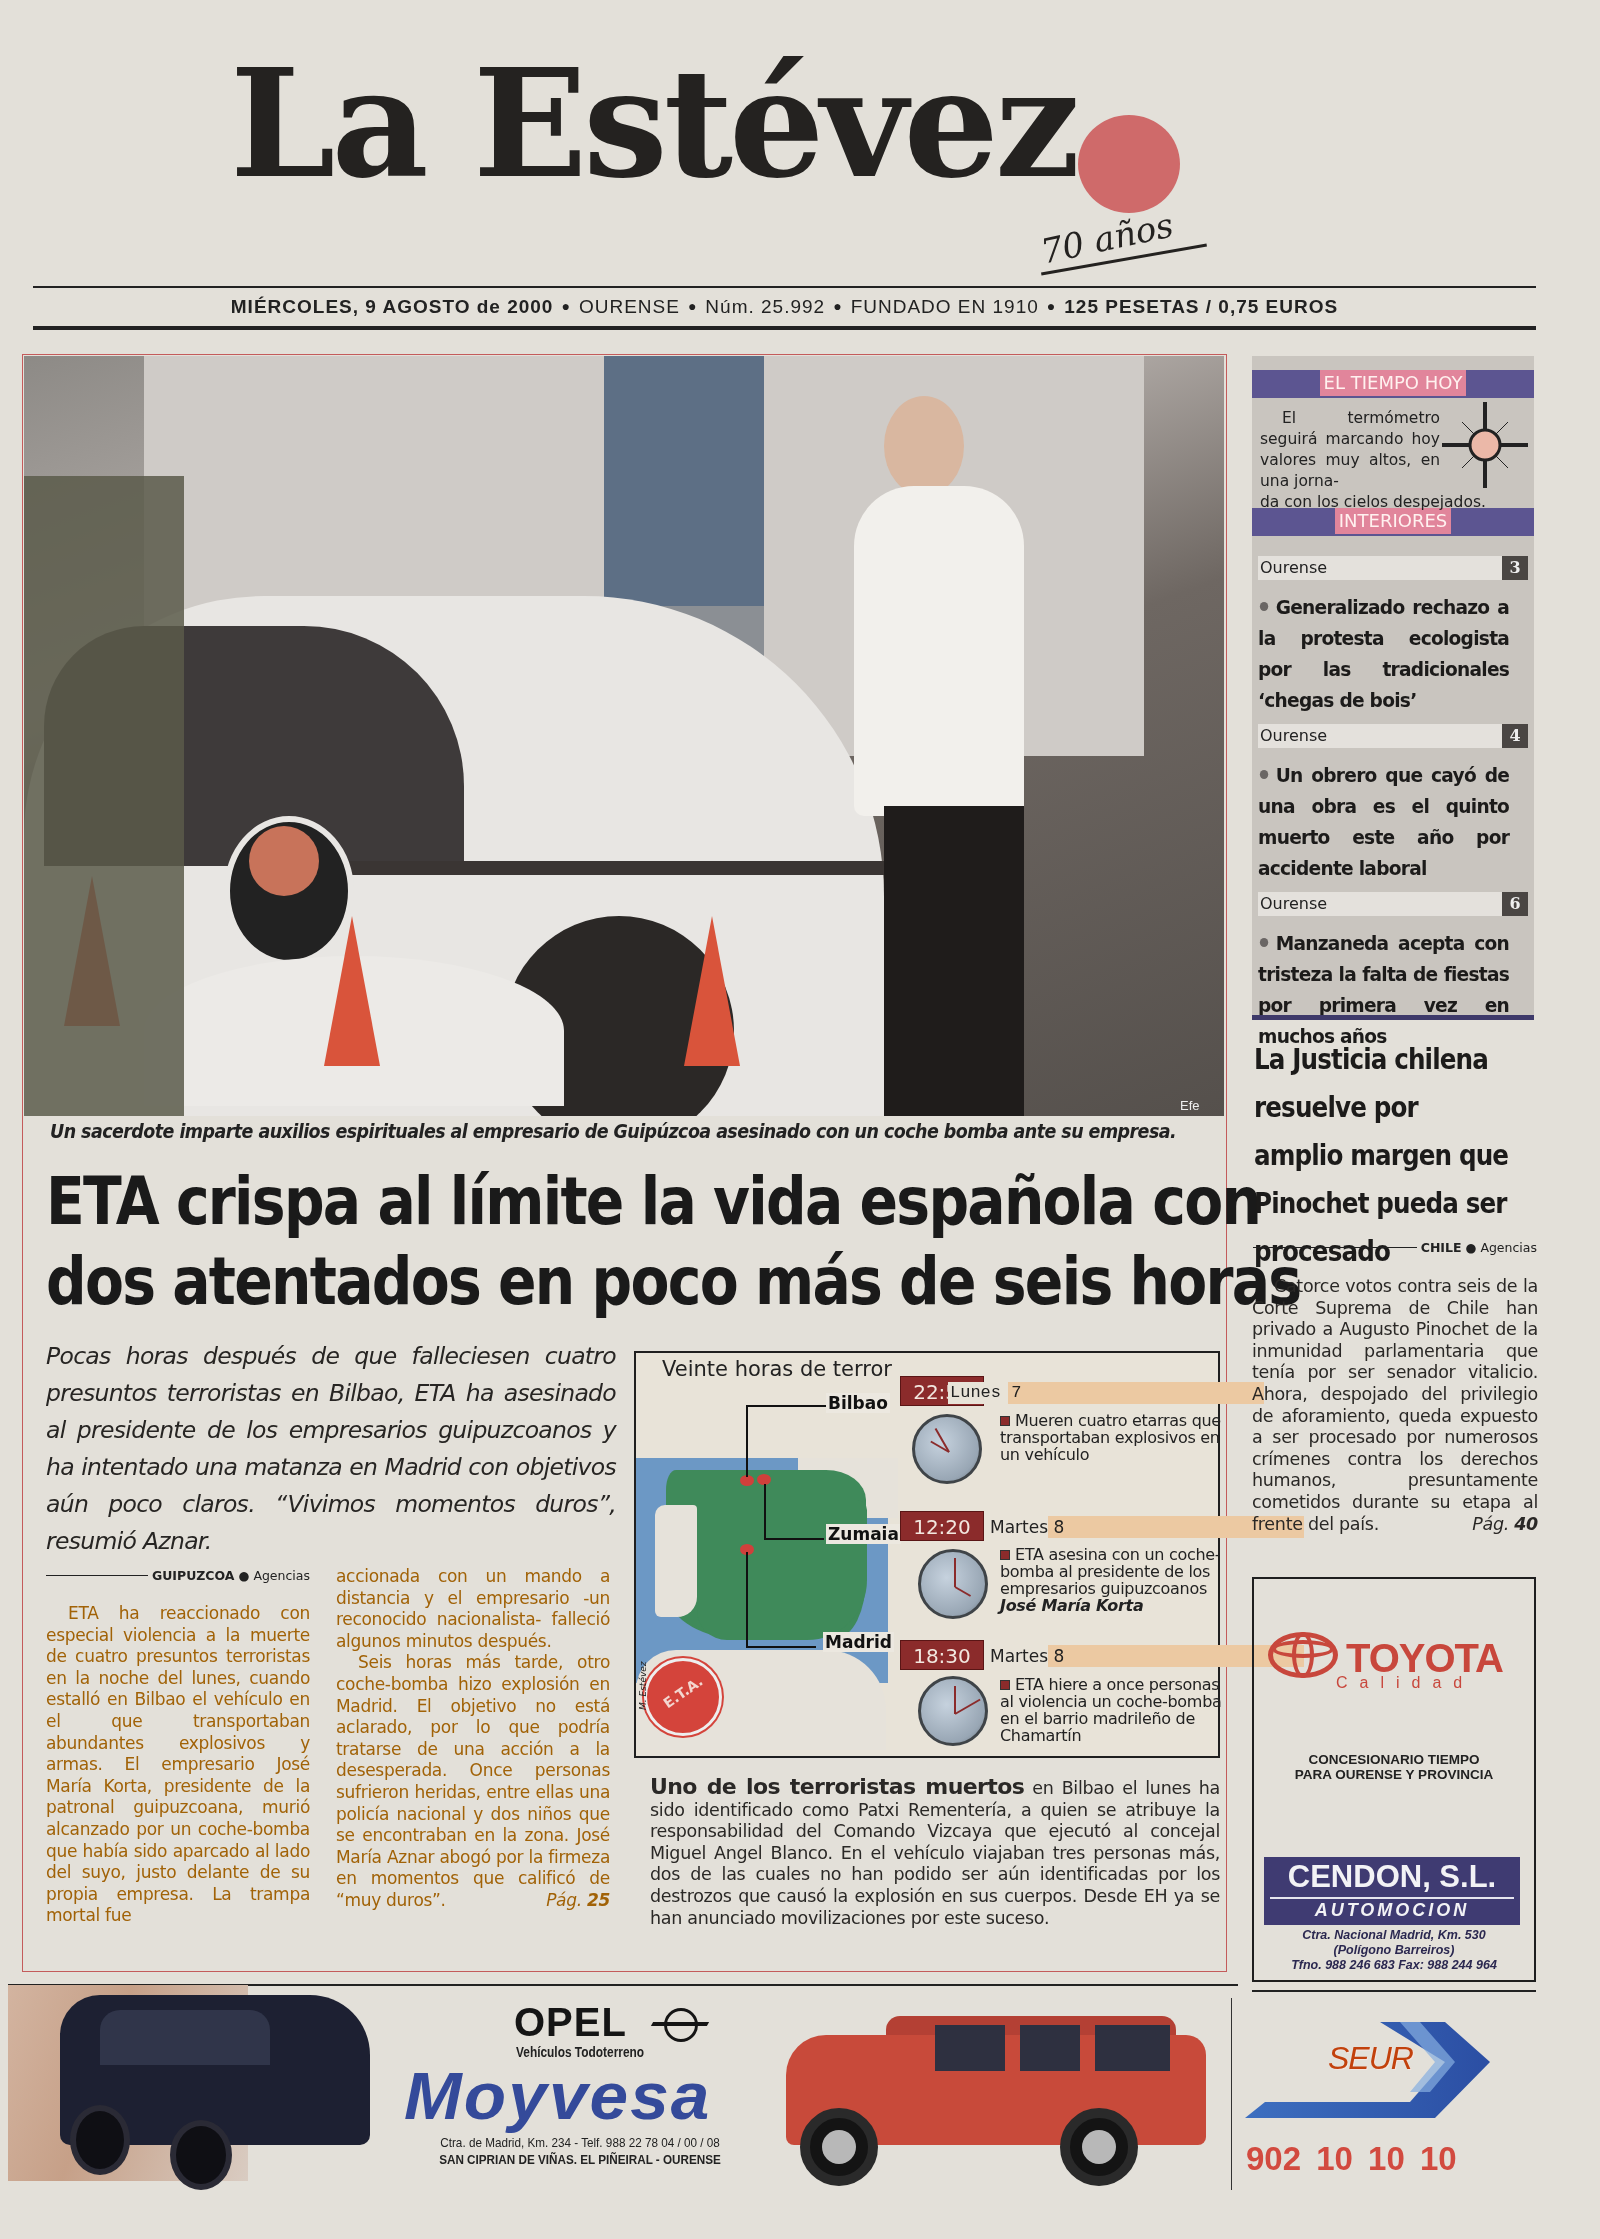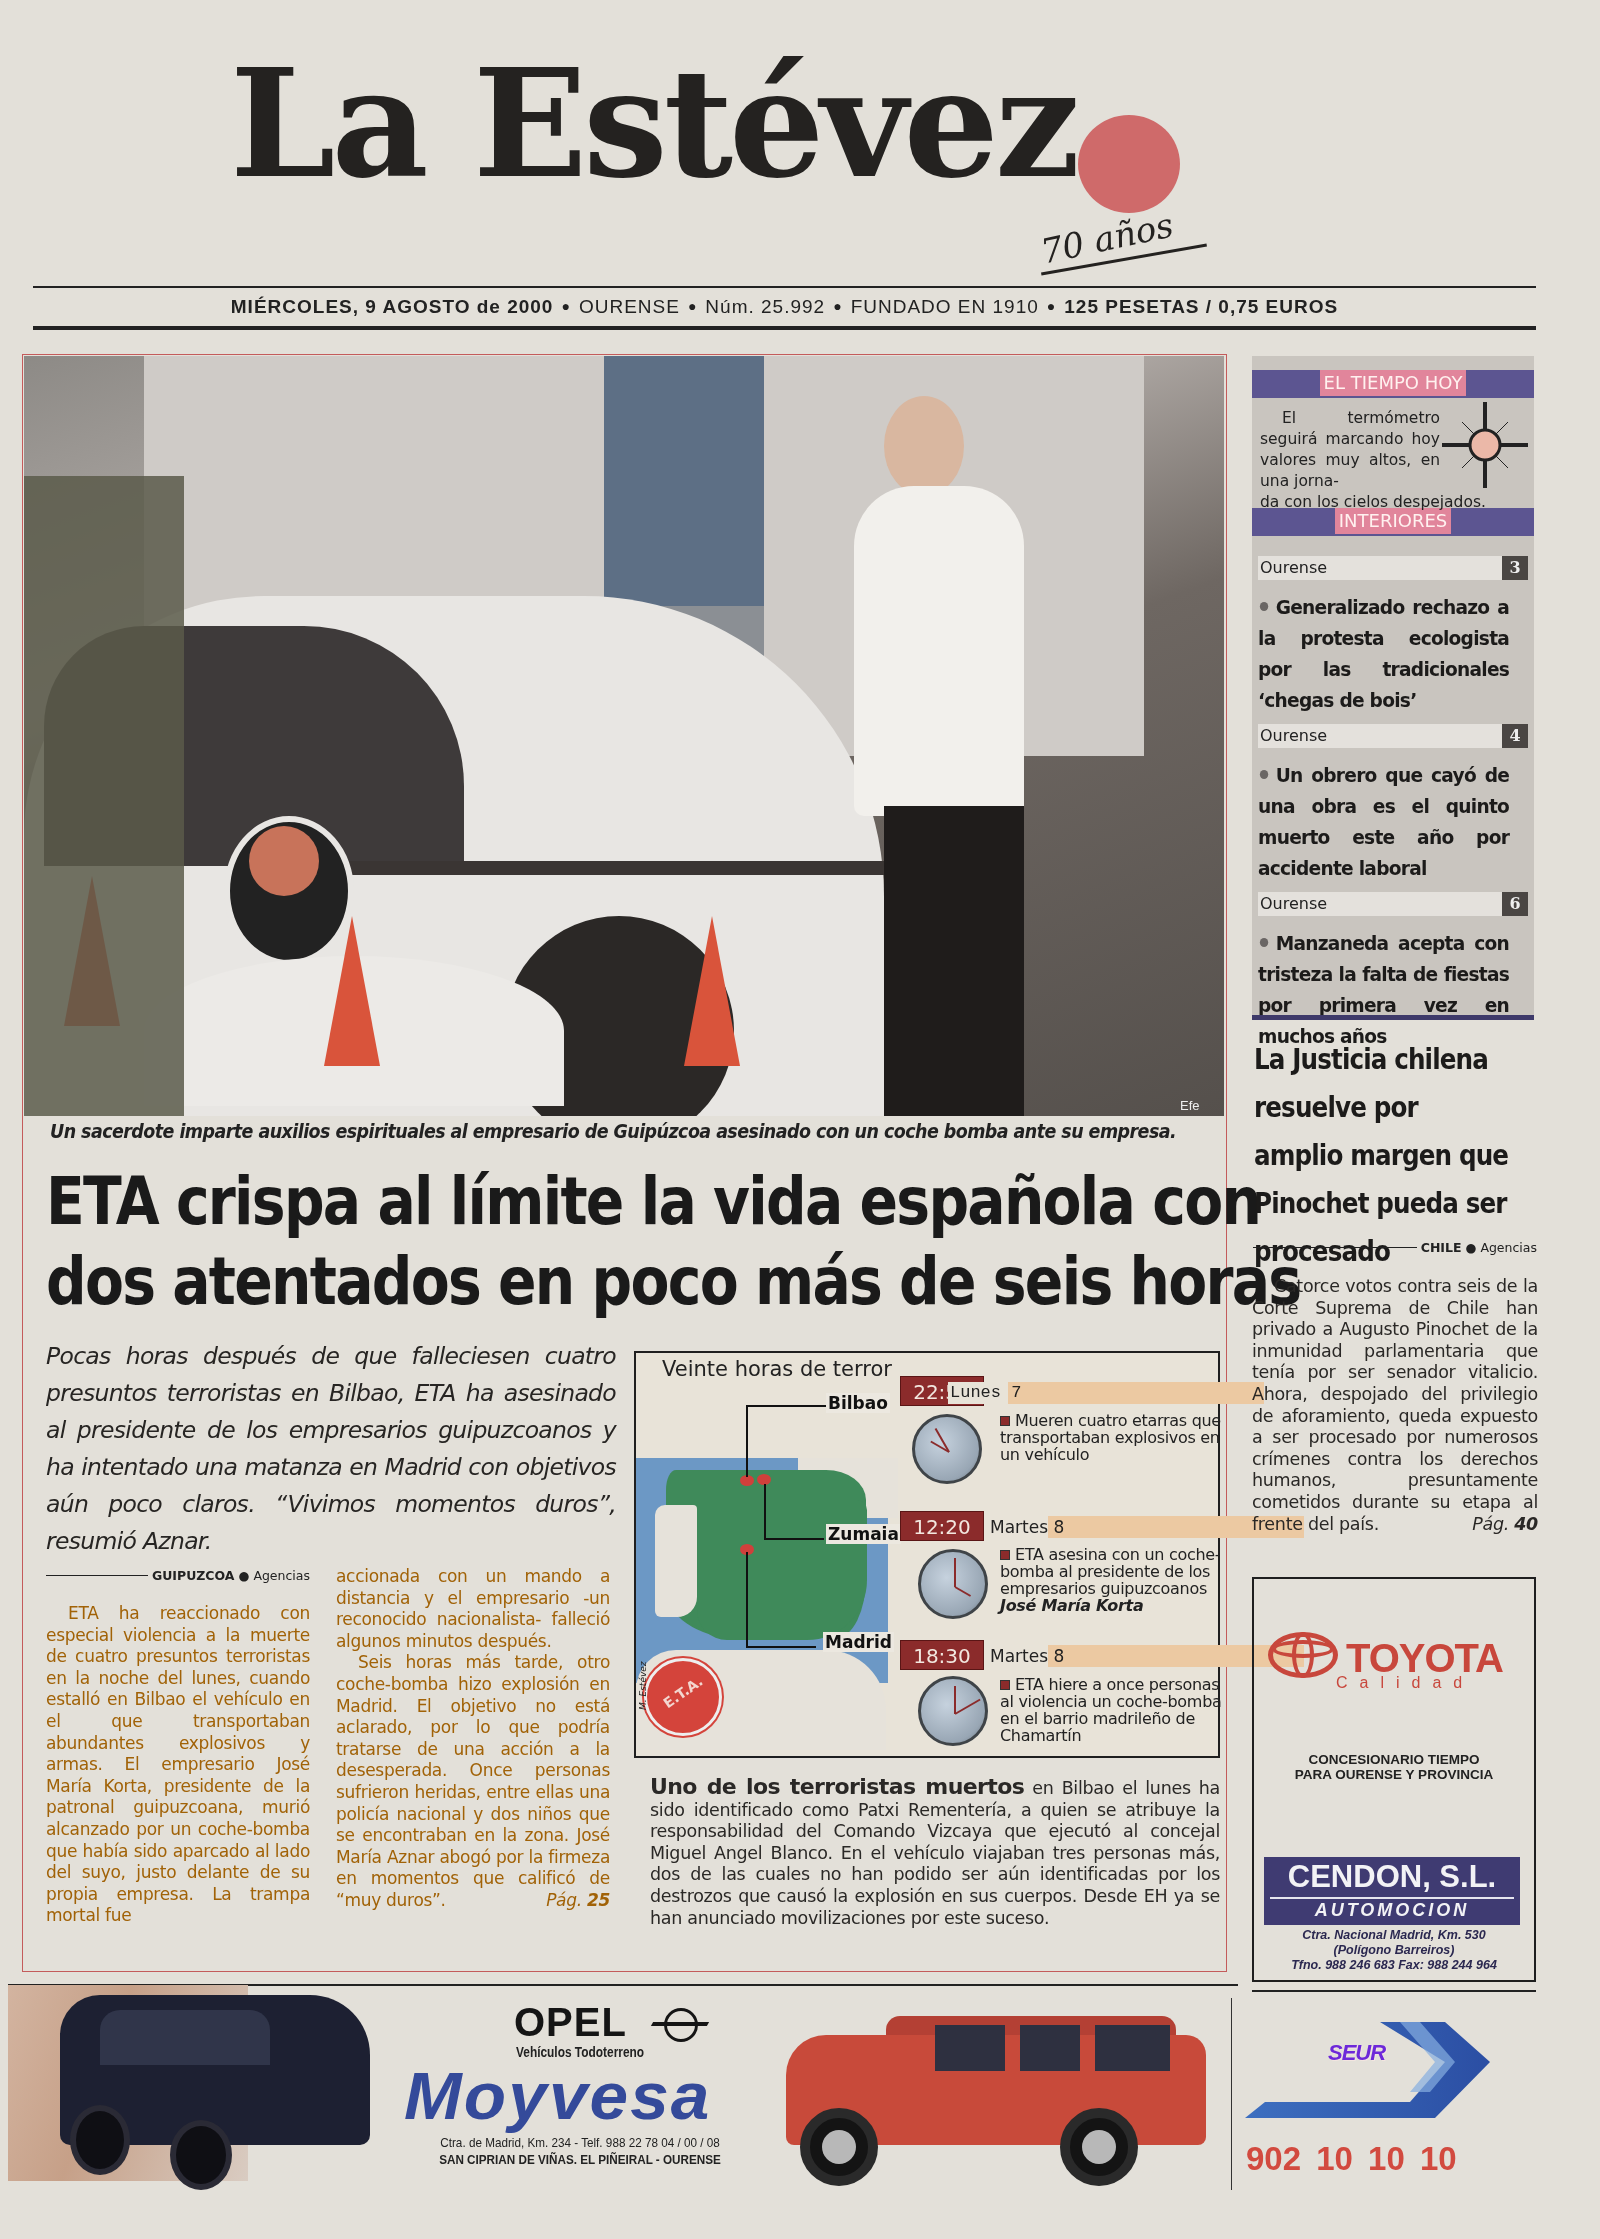--- a/index.html
+++ b/index.html
@@ -130,21 +130,21 @@
   .moyvesa-addr { left: 400px; top: 2134px; width: 360px; text-align: center; font-family: "Liberation Sans", sans-serif; font-size: 13px; line-height: 17px; color: #222; transform: scaleX(0.9); }
   .moyvesa-addr .l2 { font-weight: bold; }
   .suv-red-body { left: 786px; top: 2035px; width: 420px; height: 110px; background: #c84a3a; border-radius: 40px 20px 8px 8px; }
   .suv-red-roof { left: 886px; top: 2016px; width: 290px; height: 64px; background: #b44034; border-radius: 14px 14px 0 0; }
   .suv-red-w1 { left: 935px; top: 2025px; width: 70px; height: 46px; background: #2e3040; }
   .suv-red-w2 { left: 1020px; top: 2025px; width: 60px; height: 46px; background: #2e3040; }
   .suv-red-w3 { left: 1095px; top: 2025px; width: 75px; height: 46px; background: #2e3040; }
   .suv-red-wheel { width: 78px; height: 78px; border-radius: 50%; background: #141414; border: 10px solid #2a2a2a; }
   .suv-red-hub { width: 34px; height: 34px; border-radius: 50%; background: #b8b8b8; }
   .seur-arrow { left: 1240px; top: 2020px; width: 250px; height: 100px; }
-  .seur-word { left: 1328px; top: 2040px; font-family: "Liberation Sans", sans-serif; font-weight: bold; font-style: italic; font-size: 22px; color: #6d28d9; letter-spacing: -1px; text-shadow: 1px 1px 0 #f3e5e0; }
+  .seur-word { left: 1328px; top: 2040px; font-family: "Liberation Sans", sans-serif; font-weight: normal; font-style: italic; font-size: 32px; color: #c2410c; letter-spacing: -1px; text-shadow: 1px 1px 0 #f3e5e0; }
   .seur-phone { left: 1246px; top: 2140px; font-family: "Liberation Sans", sans-serif; font-weight: bold; font-size: 33px; color: #d24a3f; word-spacing: 6px; }
 </style>
 </head>
 <body>
 
 <header>
   <div class="abs masthead-dot"></div>
   <div class="abs masthead-title">La Estévez</div>
   <div class="abs masthead-anniv">70 años</div>
   <div class="abs masthead-anniv-line"></div>

